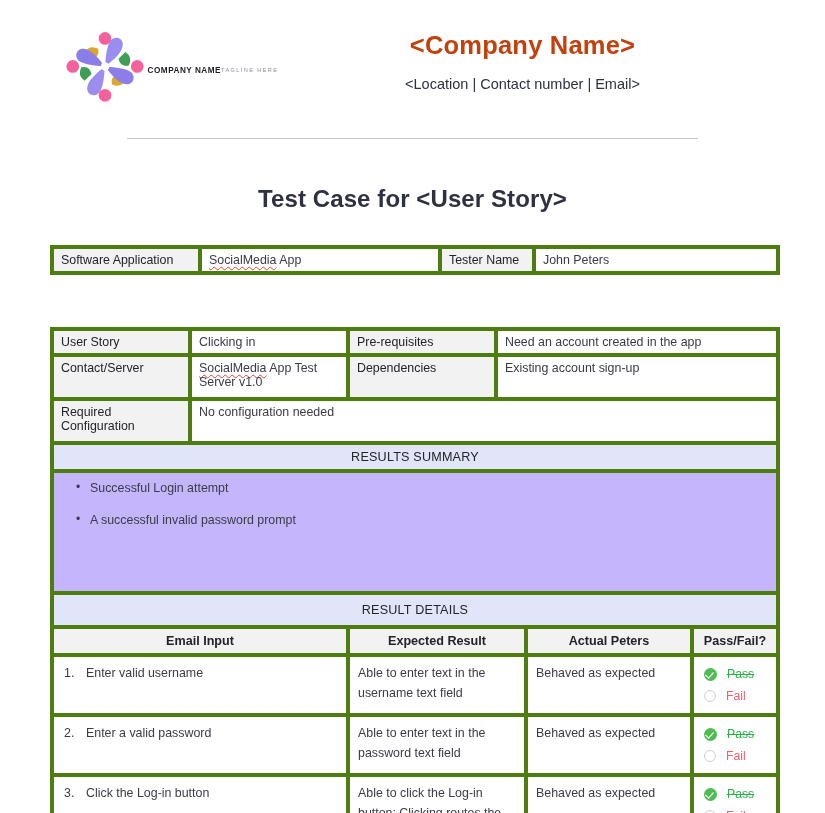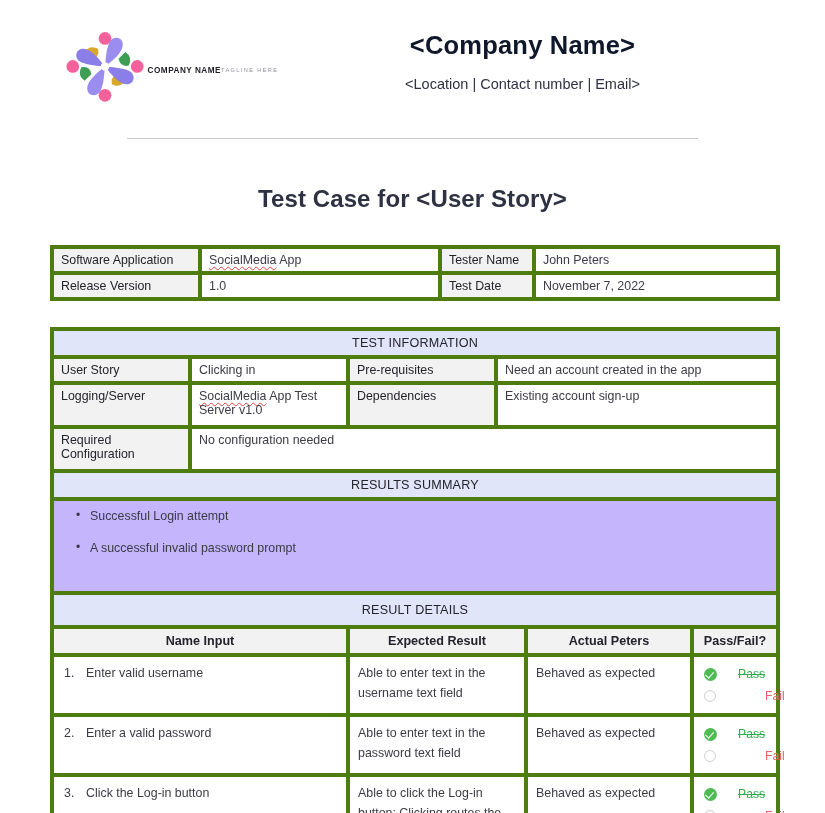--- a/index.html
+++ b/index.html
@@ -44,21 +44,21 @@
   .logo-tagline {
     font-size: 5.6px;
     letter-spacing: 1.4px;
     color: #8e8ea3;
     margin-top: 2px;
   }
   .lh-text { flex: 1; text-align: center; padding-right: 80px; }
   .company-name {
     font-size: 25.5px;
     font-weight: bold;
-    color: #0f172a;
+    color: #c2410c;
     letter-spacing: .2px;
     margin: 0 0 12px 0;
     font-family: "Liberation Sans", sans-serif;
   }
   .company-contact {
     font-size: 14.5px;
     color: #2d3142;
     margin: 16px;
   }
   .rule {
@@ -154,33 +154,32 @@
     padding: 5px 4px;
   }
   #result-table td { padding: 6px 8px; line-height: 1.62; }
   .ui-cell { position: relative; padding-left: 10px !important; }
   .ui-num { display:inline-block; width: 22px; color:#3b3b46; }
 
   .pf-cell { padding: 6px 0 6px 10px !important; }
   .pf-row {
     display: flex;
     align-items: center;
-    gap: 21px;
+    gap: 10px;
     height: 22px;
   }
   .pf-pass-label {
     color: #2faf4a;
     font-size: 12.2px;
     text-decoration: line-through;
     text-decoration-color: #2faf4a;
   }
   .pf-fail-label {
     color: #f0626b;
     font-size: 12.2px;
-    margin-left: 28px;
   }
   .chk-on {
     width: 13px; height: 13px; border-radius: 50%;
     background: #4fbb52;
     position: relative; flex: 0 0 auto;
   }
   .chk-on::after {
     content: "";
     position: absolute;
     left: 3.4px; top: 2.4px;
@@ -249,48 +248,39 @@
         <col style="width:94px">
         <col style="width:244px">
       </colgroup>
     <tbody>
       <tr>
         <td class="lbl">Software Application</td>
         <td class="val"><span class="sp">SocialMedia</span> App</td>
         <td class="lbl">Tester Name</td>
         <td class="val">John Peters</td>
       </tr>
-      <tr>
-        <td class="lbl">Release Version</td>
-        <td class="val">1.0</td>
-        <td class="lbl">Test Date</td>
-        <td class="val">November 7, 2022</td>
-      </tr>
     </tbody>
   </table>
 
   <table class="tbl" id="test-info-table">
     <colgroup>
         <col style="width:138px">
         <col style="width:158px">
         <col style="width:148px">
         <col style="width:282px">
       </colgroup>
     <tbody>
       <tr>
-        <td class="band" colspan="4">TEST INFORMATION</td>
-      </tr>
-      <tr>
         <td class="lbl">User Story</td>
         <td class="val">Clicking in</td>
         <td class="lbl">Pre-requisites</td>
         <td class="val">Need an account created in the app</td>
       </tr>
       <tr>
-        <td class="lbl" style="height:44px">Logging/Server</td>
+        <td class="lbl" style="height:44px">Contact/Server</td>
         <td class="val"><span class="sp">SocialMedia</span><span> App Test Server v1.0</span></td>
         <td class="lbl">Dependencies</td>
         <td class="val">Existing account sign-up</td>
       </tr>
       <tr>
         <td class="lbl" style="height:44px">Required Configuration</td>
         <td class="val" colspan="3">No configuration needed</td>
       </tr>
       <tr>
         <td class="band" colspan="4">RESULTS SUMMARY</td>
@@ -311,21 +301,21 @@
         <col style="width:296px">
         <col style="width:178px">
         <col style="width:166px">
         <col style="width:86px">
       </colgroup>
     <tbody>
       <tr>
         <td class="band" colspan="4">RESULT DETAILS</td>
       </tr>
       <tr>
-        <th>Name Input</th>
+        <th>Email Input</th>
         <th>Expected Result</th>
         <th>Actual Peters</th>
         <th>Pass/Fail?</th>
       </tr>
 
       <tr>
         <td class="ui-cell"><span class="ui-num">1.</span><span>Enter valid username</span></td>
         <td>Able to enter text in the username text field</td>
         <td>Behaved as expected</td>
         <td class="pf-cell">

